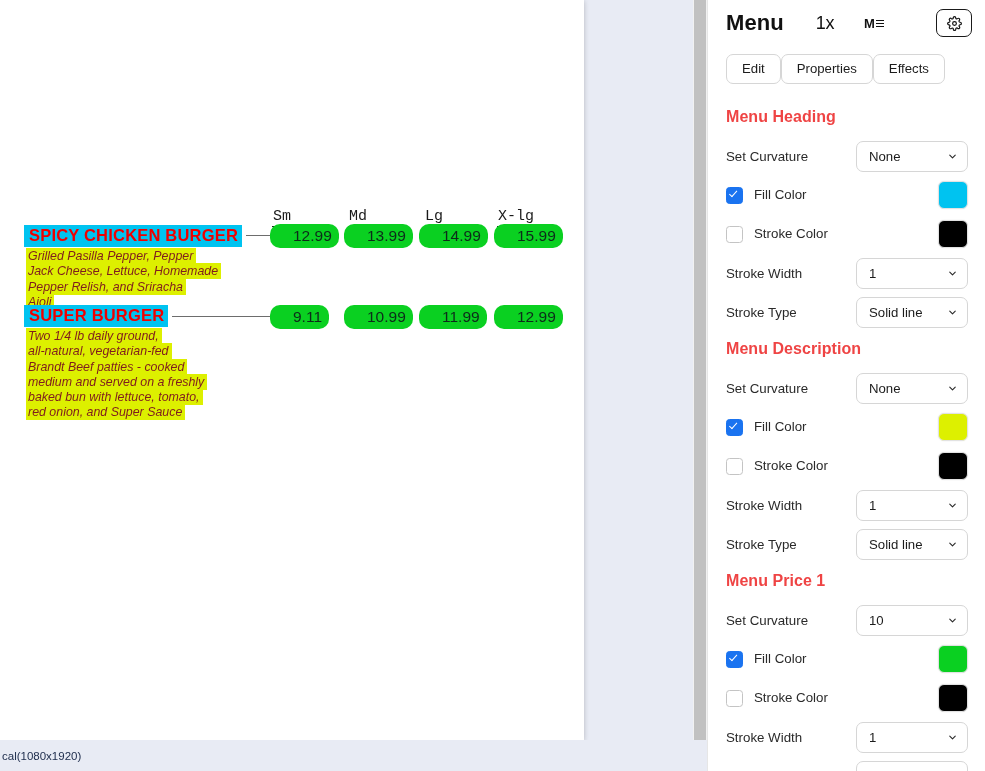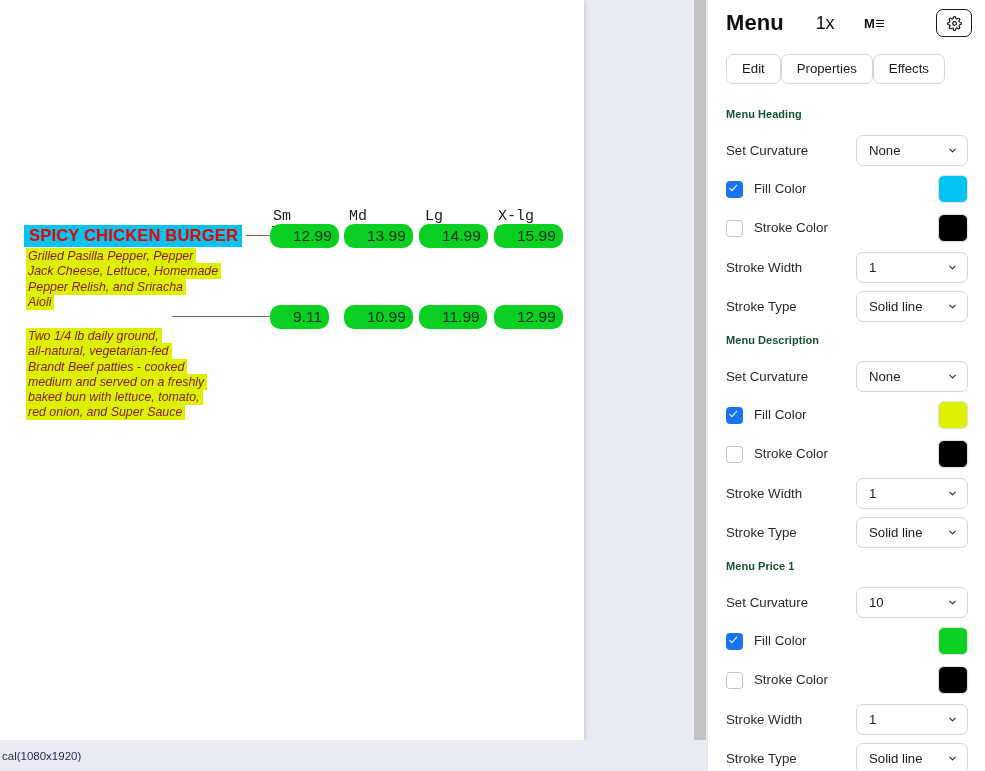--- a/index.html
+++ b/index.html
@@ -224,23 +224,23 @@
     font-family: "Liberation Sans", sans-serif;
     font-size: 13.2px;
     color: #1c1c1c;
     padding: 7px 15px 8px 15px;
     cursor: pointer;
     line-height: 1;
   }
 
   .section { padding: 0 18px; }
   .section-title {
-    font-size: 11px;
+    font-size: 16px;
     font-weight: bold;
-    color: #14532d;
+    color: #ef4444;
     margin: 10px 0 12px 0;
     letter-spacing: 0.05px;
   }
 
   .field-row {
     display: flex;
     align-items: center;
     height: 36px;
     margin-bottom: 3px;
   }
@@ -331,20 +331,21 @@
           <div class="size-head" style="left: 348px; top: 208px;">Md</div>
           <div class="size-head" style="left: 424px; top: 208px;">Lg</div>
           <div class="size-head" style="left: 497px; top: 208px;">X-lg</div>
           <div class="item-name" style="left: 24px; top: 225px;">SPICY CHICKEN BURGER</div>
           <div class="item-desc" style="left: 26px; top: 249px;"><span>Grilled Pasilla Pepper, Pepper</span><br><span>Jack Cheese, Lettuce, Homemade</span><br><span>Pepper Relish, and Sriracha</span><br><span>Aioli</span></div>
           <div class="leader" style="left: 246px; top: 235px; width: 24px;"></div>
           <div class="price-pill" style="left: 270px; top: 224px;">12.99</div>
           <div class="price-pill" style="left: 344px; top: 224px;">13.99</div>
           <div class="price-pill" style="left: 419px; top: 224px;">14.99</div>
           <div class="price-pill" style="left: 494px; top: 224px;">15.99</div>
+          <div class="item-name" style="left: 24px; top: 305px;">SUPER BURGER</div>
           <div class="item-desc" style="left: 26px; top: 329px;"><span>Two 1/4 lb daily ground,</span><br><span>all-natural, vegetarian-fed</span><br><span>Brandt Beef patties - cooked</span><br><span>medium and served on a freshly</span><br><span>baked bun with lettuce, tomato,</span><br><span>red onion, and Super Sauce</span></div>
           <div class="leader" style="left: 172px; top: 316px; width: 98px;"></div>
           <div class="price-pill" style="left: 270px; top: 305px;">9.11</div>
           <div class="price-pill" style="left: 344px; top: 305px;">10.99</div>
           <div class="price-pill" style="left: 419px; top: 305px;">11.99</div>
           <div class="price-pill" style="left: 494px; top: 305px;">12.99</div>
         </div>
     </div>
 
     <div class="v-scroll-track">

